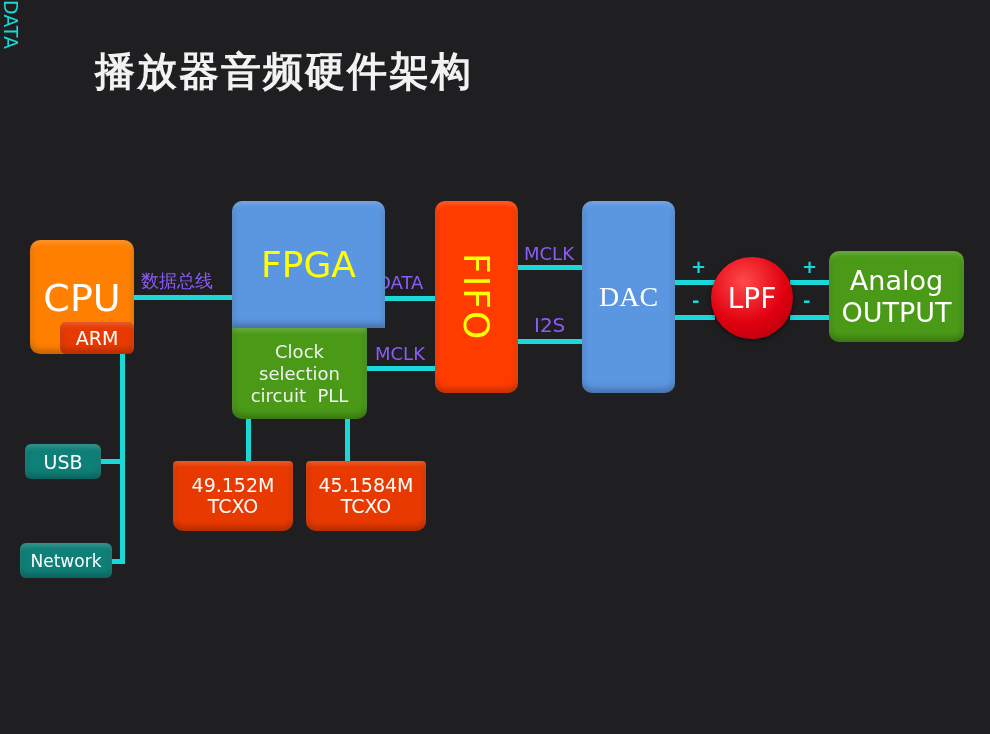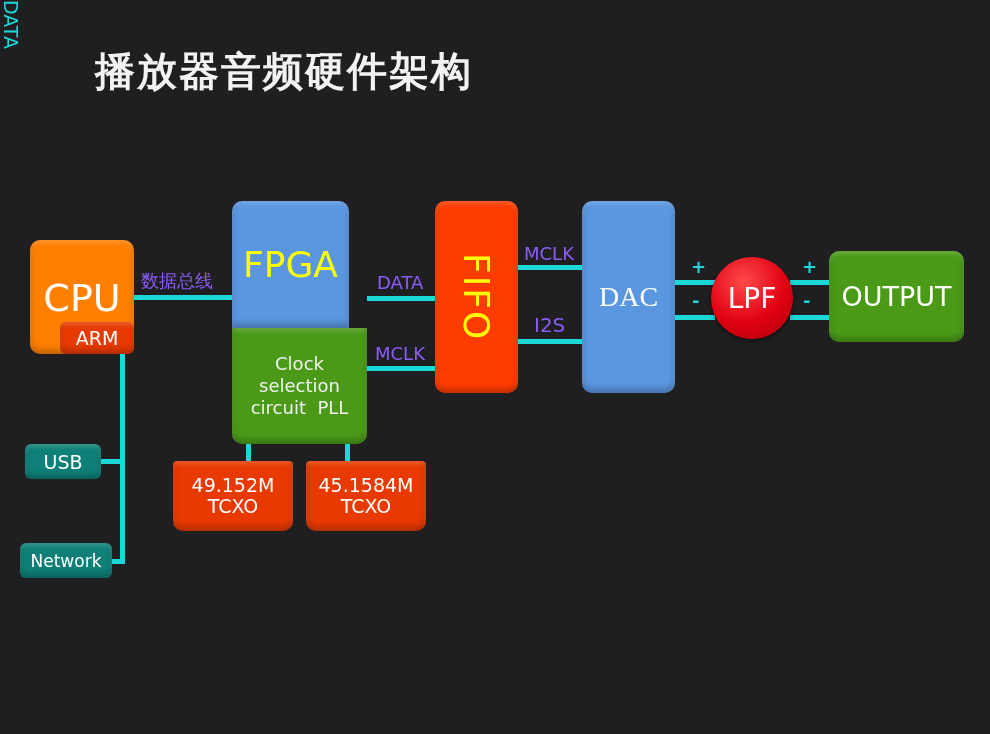--- a/index.html
+++ b/index.html
@@ -4,22 +4,22 @@
 <style>
   html,body{margin:0;padding:0;}
   body{width:990px;height:734px;background:#1f1f21;position:relative;overflow:hidden;font-family:"DejaVu Sans","Liberation Sans",sans-serif;}
   .abs{position:absolute;}
   .title{left:95px;top:44px;font-size:40px;font-weight:bold;color:#f2f2f2;letter-spacing:2px;}
   .line{position:absolute;background:#1ad8d8;}
   .lbl{position:absolute;color:#8b5cf6;font-size:18px;}
   .box{position:absolute;display:flex;align-items:center;justify-content:center;text-align:center;border-radius:10px;box-shadow:inset 0 -4px 6px rgba(0,0,0,0.25), inset 0 3px 4px rgba(255,255,255,0.18);}
   .cpu{left:30px;top:240px;width:104px;height:114px;background:#ff8000;color:#fff;font-size:38px;align-items:flex-start;padding-top:36px;box-sizing:border-box;}
   .arm{left:60px;top:322px;width:74px;height:32px;background:#e83a00;color:#fff;font-size:19px;border-radius:6px;}
-  .fpga-top{left:232px;top:201px;width:117px;height:127px;background:#5b96e0;border-radius:10px 10px 0 0;color:#ffff00;font-size:36px;}
-  .fpga-bot{left:232px;top:328px;width:135px;height:116px;background:#4a9a18;border-radius:0 0 10px 10px;color:#f2f2f2;font-size:18px;line-height:22px;}
+  .fpga-top{left:232px;top:201px;width:153px;height:127px;background:#5b96e0;border-radius:10px 10px 0 0;color:#ffff00;font-size:36px;}
+  .fpga-bot{left:232px;top:328px;width:135px;height:91px;background:#4a9a18;border-radius:0 0 10px 10px;color:#f2f2f2;font-size:18px;line-height:22px;}
   .fifo{left:435px;top:201px;width:83px;height:192px;background:#ff3c00;border-radius:10px;}
   .fifo span{writing-mode:vertical-rl;color:#ffff00;font-size:36px;letter-spacing:2px;}
   .dac{left:582px;top:201px;width:93px;height:192px;background:#5b96e0;color:#fff;font-size:28px;font-family:Liberation Serif, serif;}
   .lpf{left:711px;top:257px;width:82px;height:82px;border-radius:50%;background:radial-gradient(circle at 40% 30%,#ff4a4a,#e00010 55%,#a8000c);color:#fff;font-size:28px;box-shadow:0 2px 4px rgba(0,0,0,0.5);}
   .analog{left:829px;top:251px;width:135px;height:91px;background:#4a9a18;color:#fff;font-size:27px;line-height:32px;}
   .usb{left:25px;top:444px;width:76px;height:35px;background:#0e8078;color:#fff;font-size:19px;border-radius:6px;}
   .net{left:20px;top:543px;width:92px;height:35px;background:#0e8078;color:#fff;font-size:17px;border-radius:6px;}
   .tcxo{top:461px;width:120px;height:70px;background:#e83a00;color:#fff;font-size:19px;line-height:21px;border-radius:4px 4px 10px 10px;}
   .vdata{left:132px;top:480px;writing-mode:vertical-rl;color:#1ad8d8;font-size:19px;}
   .pm{position:absolute;color:#1ad8d8;font-size:18px;font-weight:bold;}
@@ -69,20 +69,21 @@
   </div>
 </div>
 
 <div class="box fifo">
     <span>FIFO</span>
   </div>
 <div class="box dac">DAC</div>
 <div class="box lpf">LPF</div>
 <div class="box analog">
   <div>
+    <div>Analog</div>
     <div>OUTPUT</div>
   </div>
 </div>
 
 <div class="box usb">USB</div>
 <div class="box net">Network</div>
 
 <div class="box tcxo" style="left:173px;">
   <div>
     <div>49.152M</div>

